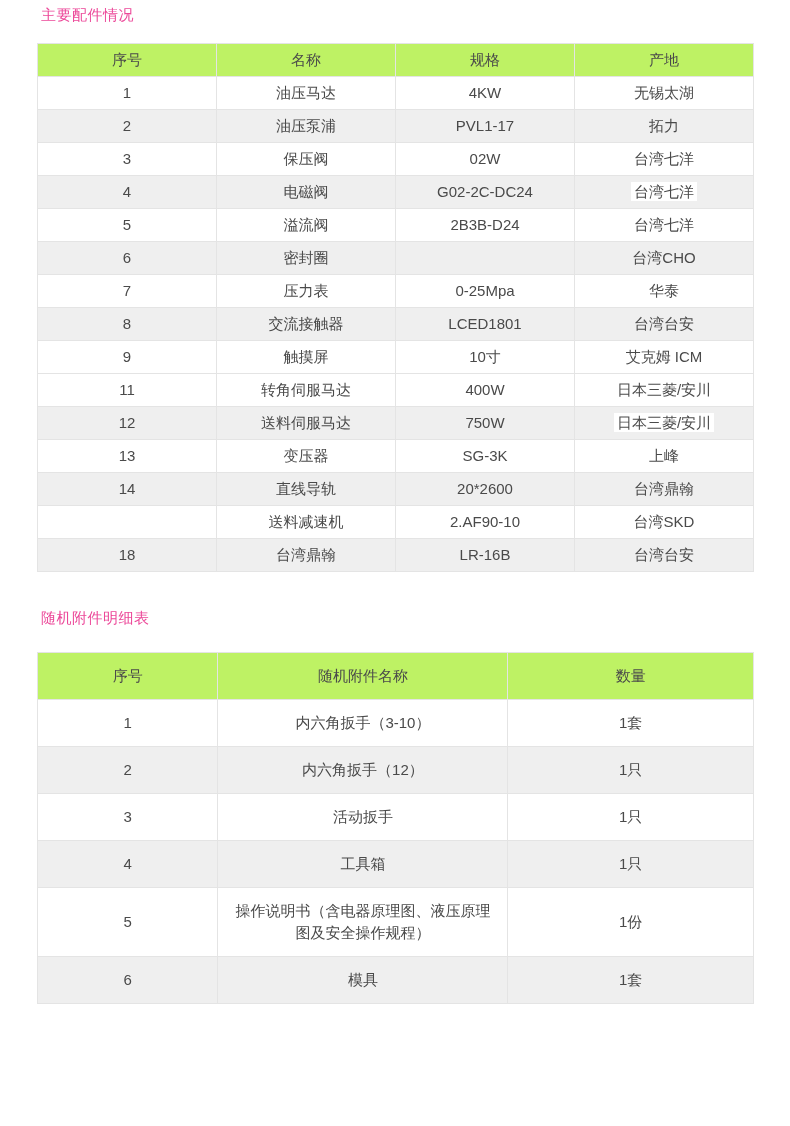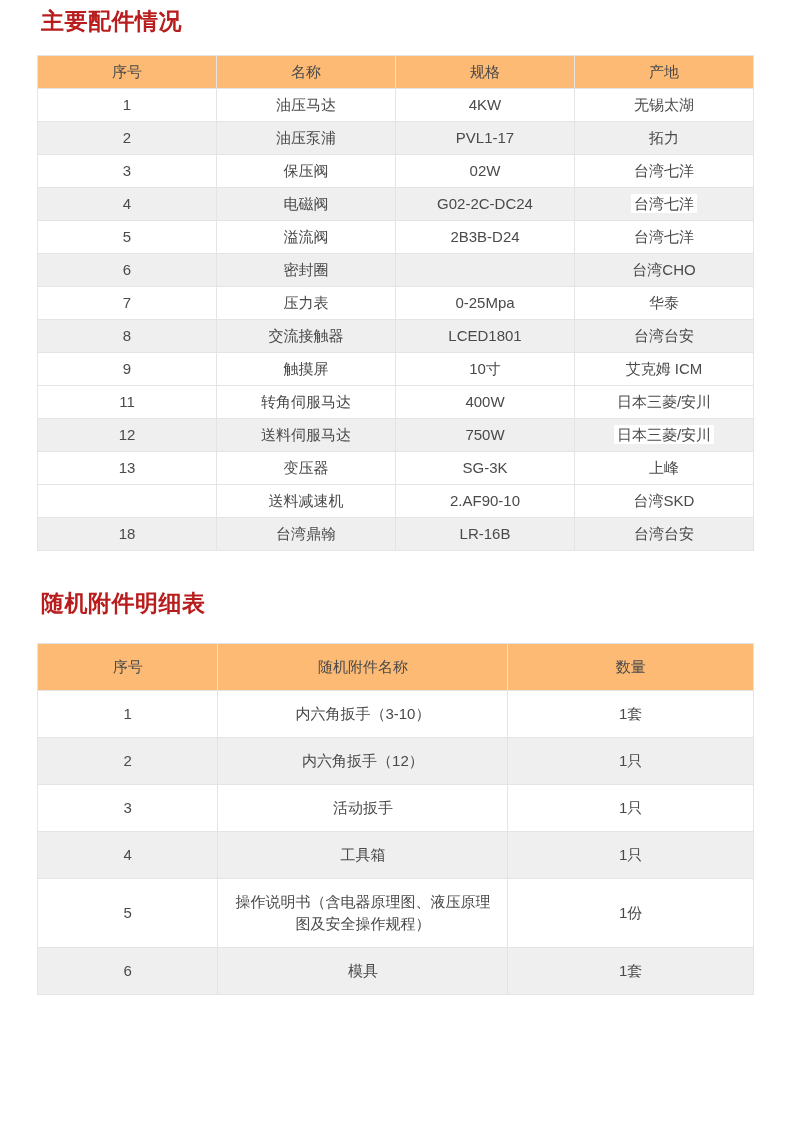--- a/index.html
+++ b/index.html
@@ -7,23 +7,23 @@
     padding: 0;
     background: #ffffff;
     font-family: "Liberation Sans", "DejaVu Sans", sans-serif;
   }
   .doc {
     width: 717px;
     margin: 0 0 0 37px;
     padding-top: 6px;
   }
   .section-title {
-    font-size: 23px;
-    font-weight: 700;
-    color: #b91c1c;
+    font-size: 15px;
+    font-weight: 400;
+    color: #ec4899;
     margin: 0 0 0 4px;
     letter-spacing: 0.5px;
   }
   #title-2 {
     margin-top: 37px;
   }
   table {
     border-collapse: collapse;
     table-layout: fixed;
     width: 100%;
@@ -33,21 +33,21 @@
   #table-parts { margin-top: 18px; }
   #table-accessories { margin-top: 24px; }
   th, td {
     border: 1px solid #e4e4e4;
     text-align: center;
     font-weight: 400;
     padding: 0 6px;
     word-break: break-all;
   }
   thead th {
-    background: #fdba74;
+    background: #bef264;
   }
   tr.stripe td {
     background: #efefef;
   }
   #table-parts th, #table-parts td {
     height: 32px;
     line-height: 20px;
   }
   #table-accessories th, #table-accessories td {
     padding: 12px 10px;
@@ -150,20 +150,26 @@
           <td>送料伺服马达</td>
           <td>750W</td>
           <td><span class="hl">日本三菱/安川</span></td>
         </tr>
         <tr>
           <td>13</td>
           <td>变压器</td>
           <td>SG-3K</td>
           <td>上峰</td>
         </tr>
+        <tr class="stripe">
+          <td>14</td>
+          <td>直线导轨</td>
+          <td>20*2600</td>
+          <td>台湾鼎翰</td>
+        </tr>
         <tr>
           <td></td>
           <td>送料减速机</td>
           <td>2.AF90-10</td>
           <td>台湾SKD</td>
         </tr>
         <tr class="stripe">
           <td>18</td>
           <td>台湾鼎翰</td>
           <td>LR-16B</td>

